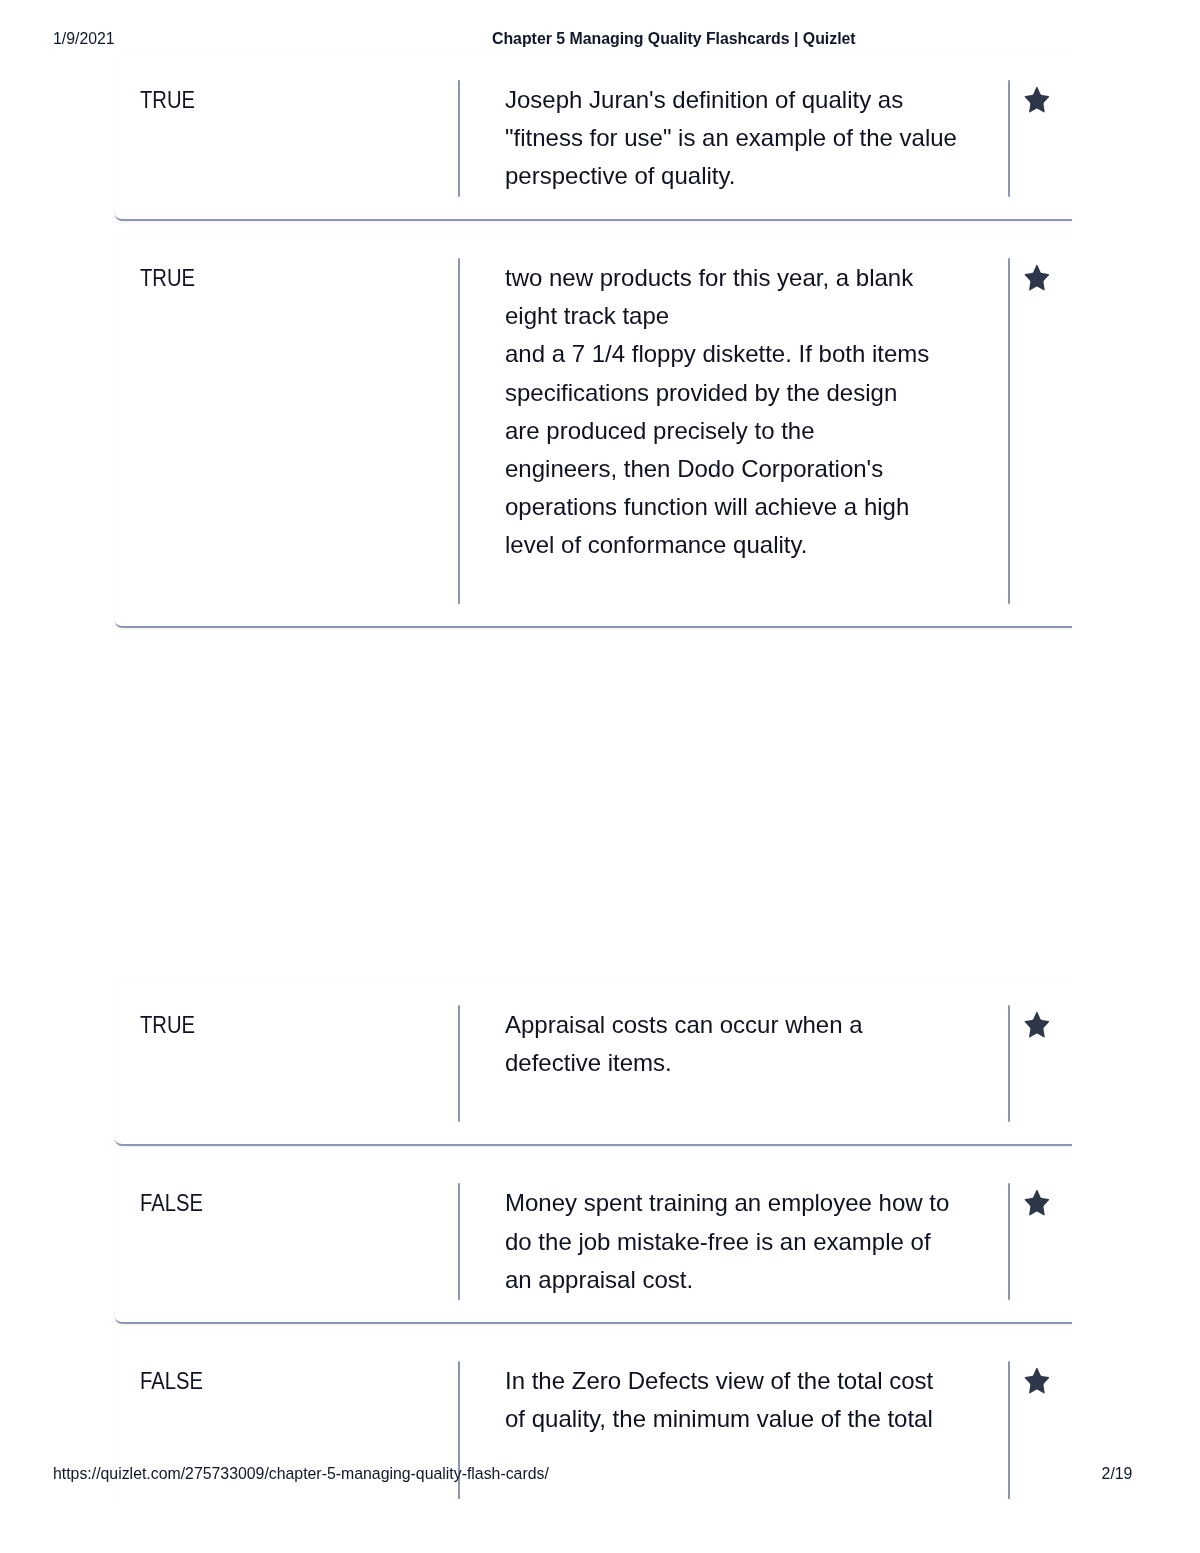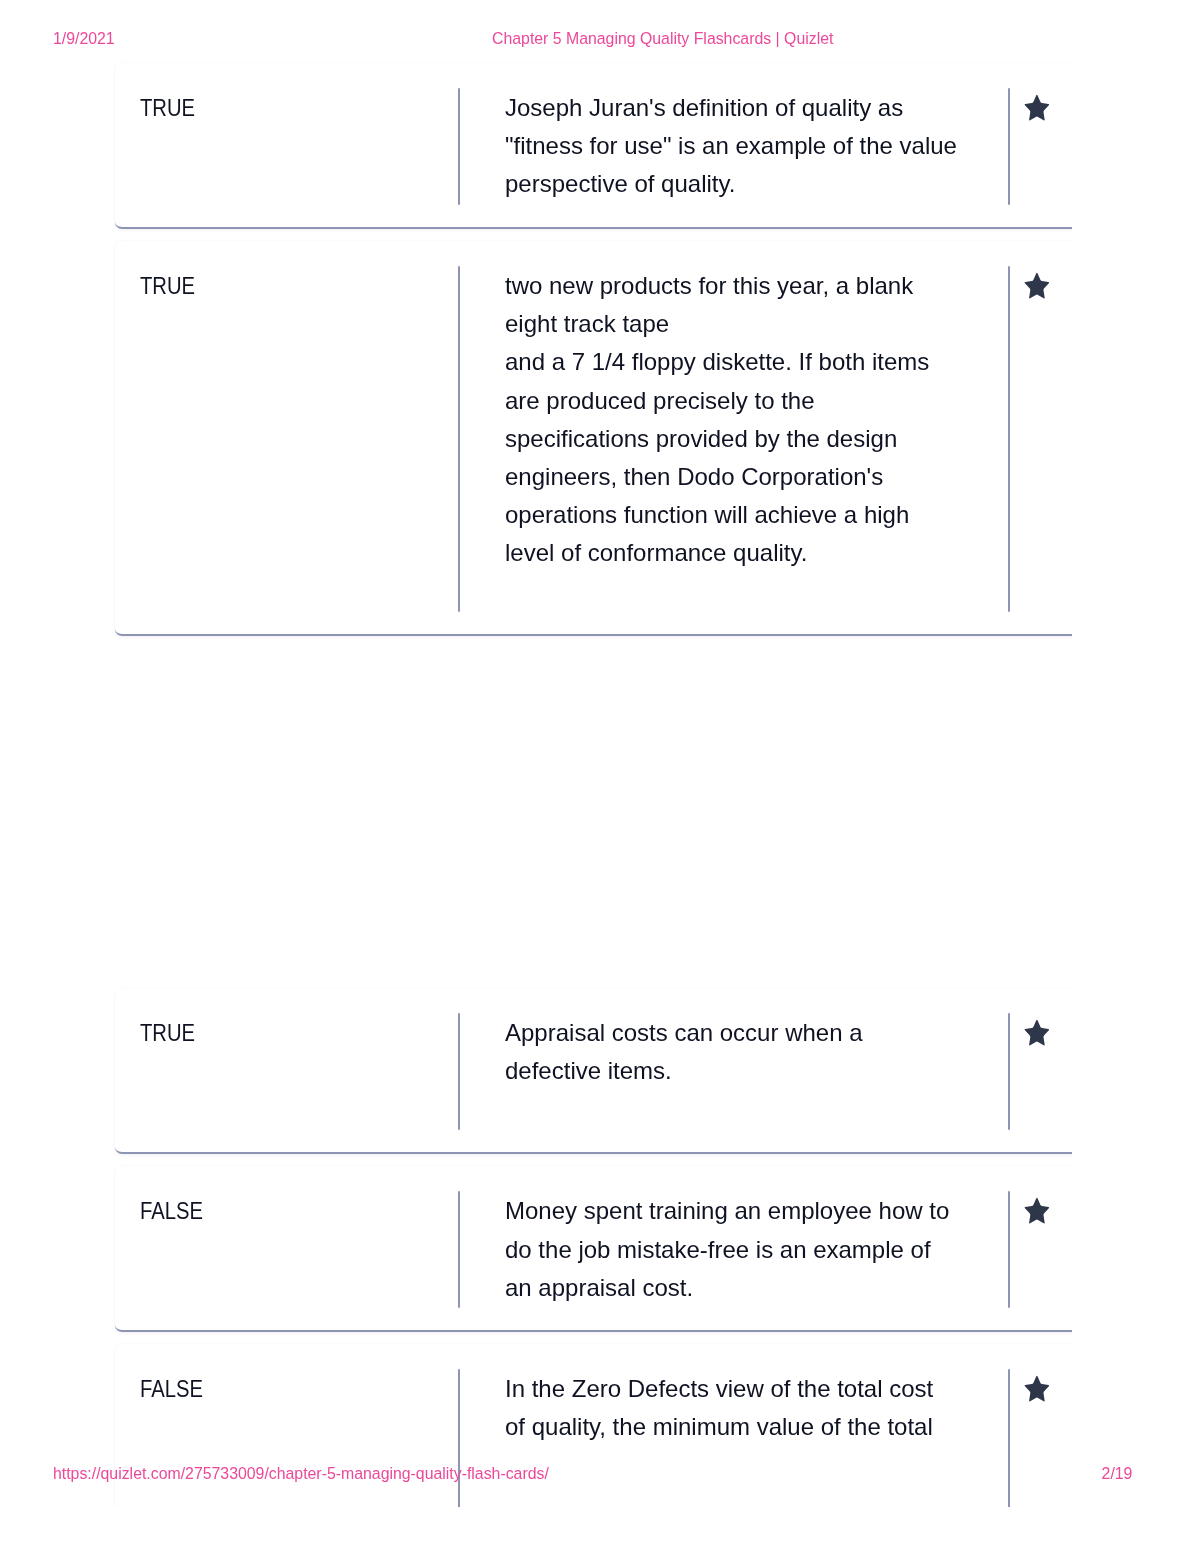--- a/index.html
+++ b/index.html
@@ -2,29 +2,29 @@
 <html><head>
 <meta charset="utf-8">
 <title>Chapter 5 Managing Quality Flashcards | Quizlet</title>
 <style>
   html,body{margin:0;padding:0;}
   body{width:1200px;height:1553px;background:#ffffff;overflow:hidden;position:relative;
        font-family:"Liberation Sans",sans-serif;-webkit-font-smoothing:antialiased;}
 
   
   .print-chrome{position:absolute;left:0;width:1200px;height:20px;font-size:15.85px;
-                line-height:20px;color:#ec4899;white-space:nowrap;}
+                line-height:20px;color:#0f172a;white-space:nowrap;}
   #print-header{top:28.5px;}
   #print-footer{top:1464px;}
   .pc-left{position:absolute;left:53px;top:0;}
-  .pc-center{position:absolute;left:492px;top:0;}
+  .pc-center{position:absolute;left:492px;top:0;font-weight:bold;}
   .pc-right{position:absolute;left:1087px;top:0;width:60px;text-align:center;}
 
   
-  #page-area{position:absolute;left:0;top:0;width:1072px;height:1498.5px;overflow:hidden;margin-top:8px;}
+  #page-area{position:absolute;left:0;top:0;width:1072px;height:1498.5px;overflow:hidden;}
 
   .card{position:absolute;left:115px;width:972px;background:#ffffff;
         border-radius:7px;border-bottom:2.5px solid #8d95b3;
         box-shadow:0 2px 3px rgba(90,100,140,.05),0 0 0 1px rgba(120,130,170,.03);
         box-sizing:border-box;padding:26px 0 22.5px 0;}
   .row{position:relative;height:100%;}
   .term{position:absolute;left:25px;top:0;width:300px;}
   .divider{position:absolute;top:-1px;width:2px;height:calc(100% + 2px);background:#8d95b3;border-radius:1px;}
   .divider.d1{left:343px;}
   .divider.d2{left:893px;}
@@ -60,22 +60,22 @@
         </div>
       </div>
       <div class="card" style="top: 233px; height: 394.8px;">
         <div class="row">
           <div class="term"><div class="ln">TRUE</div></div>
           <div class="divider d1"></div>
           <div class="def">
             <div class="ln">two new products for this year, a blank</div>
             <div class="ln">eight track tape</div>
             <div class="ln">and a 7 1/4 floppy diskette. If both items</div>
+            <div class="ln">specifications provided by the design</div>
             <div class="ln">are produced precisely to the</div>
-            <div class="ln">specifications provided by the design</div>
             <div class="ln">engineers, then Dodo Corporation's</div>
             <div class="ln">operations function will achieve a high</div>
             <div class="ln">level of conformance quality.</div>
           </div>
           <div class="divider d2"></div>
           <svg class="star" viewBox="0 0 190.21 180.90" preserveAspectRatio="none">
             <path d="M90.68,8.97Q95.11,0.00 99.53,8.97L120.51,51.48Q124.49,59.55 133.40,60.84L180.32,67.66Q190.21,69.10 183.05,76.08L149.10,109.17Q142.66,115.45 144.18,124.32L152.19,171.05Q153.88,180.90 145.03,176.25L103.07,154.19Q95.11,150.00 87.14,154.19L45.18,176.25Q36.33,180.90 38.02,171.05L46.03,124.32Q47.55,115.45 41.11,109.17L7.16,76.08Q0.00,69.10 9.90,67.66L56.81,60.84Q65.72,59.55 69.70,51.48L90.68,8.97Z" fill="#2e3649"></path>
           </svg>
         </div>
       </div>

